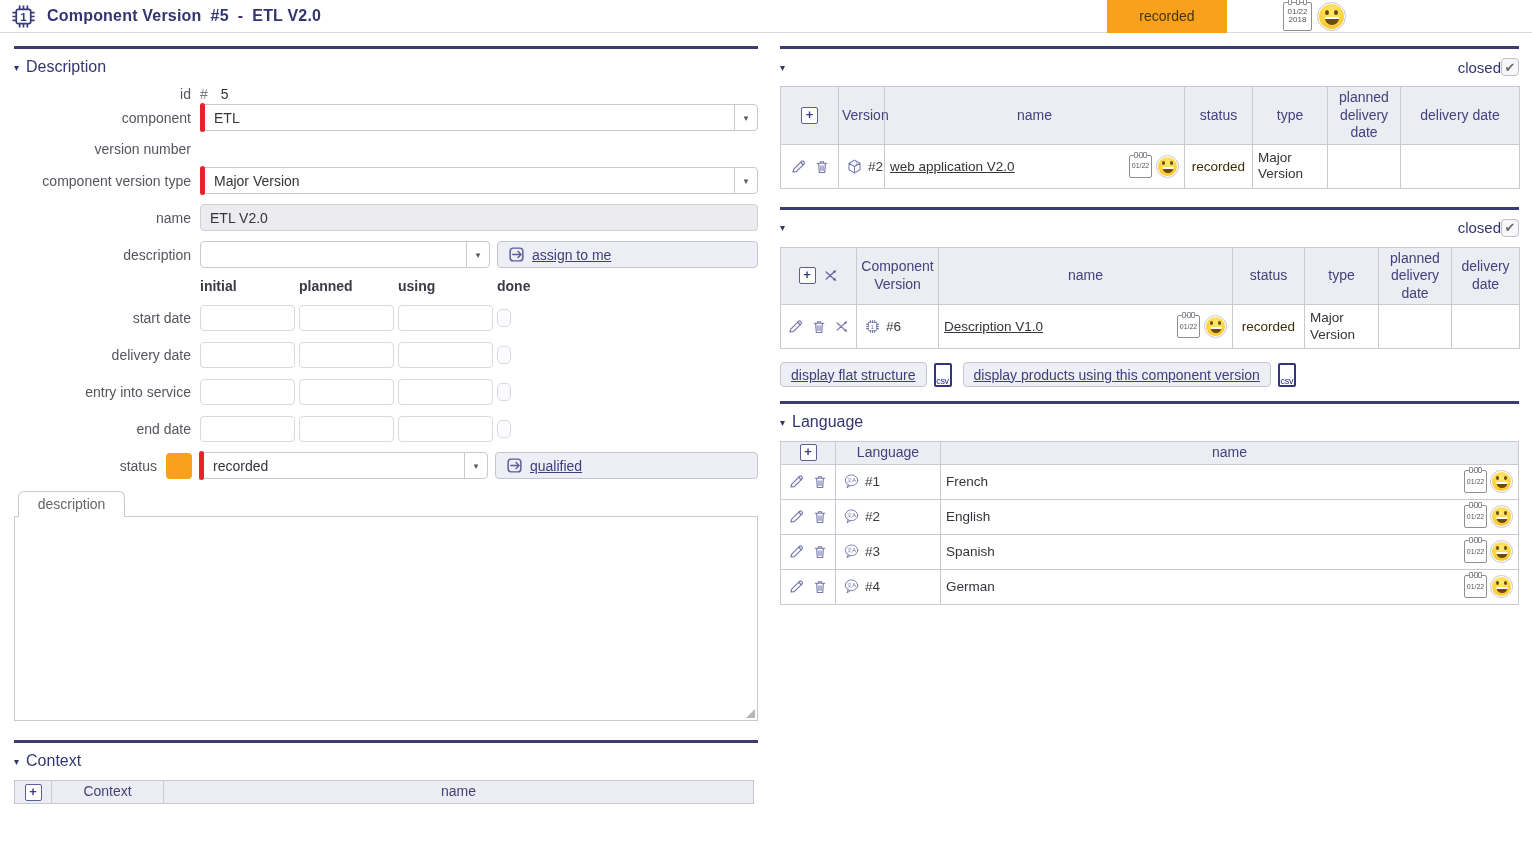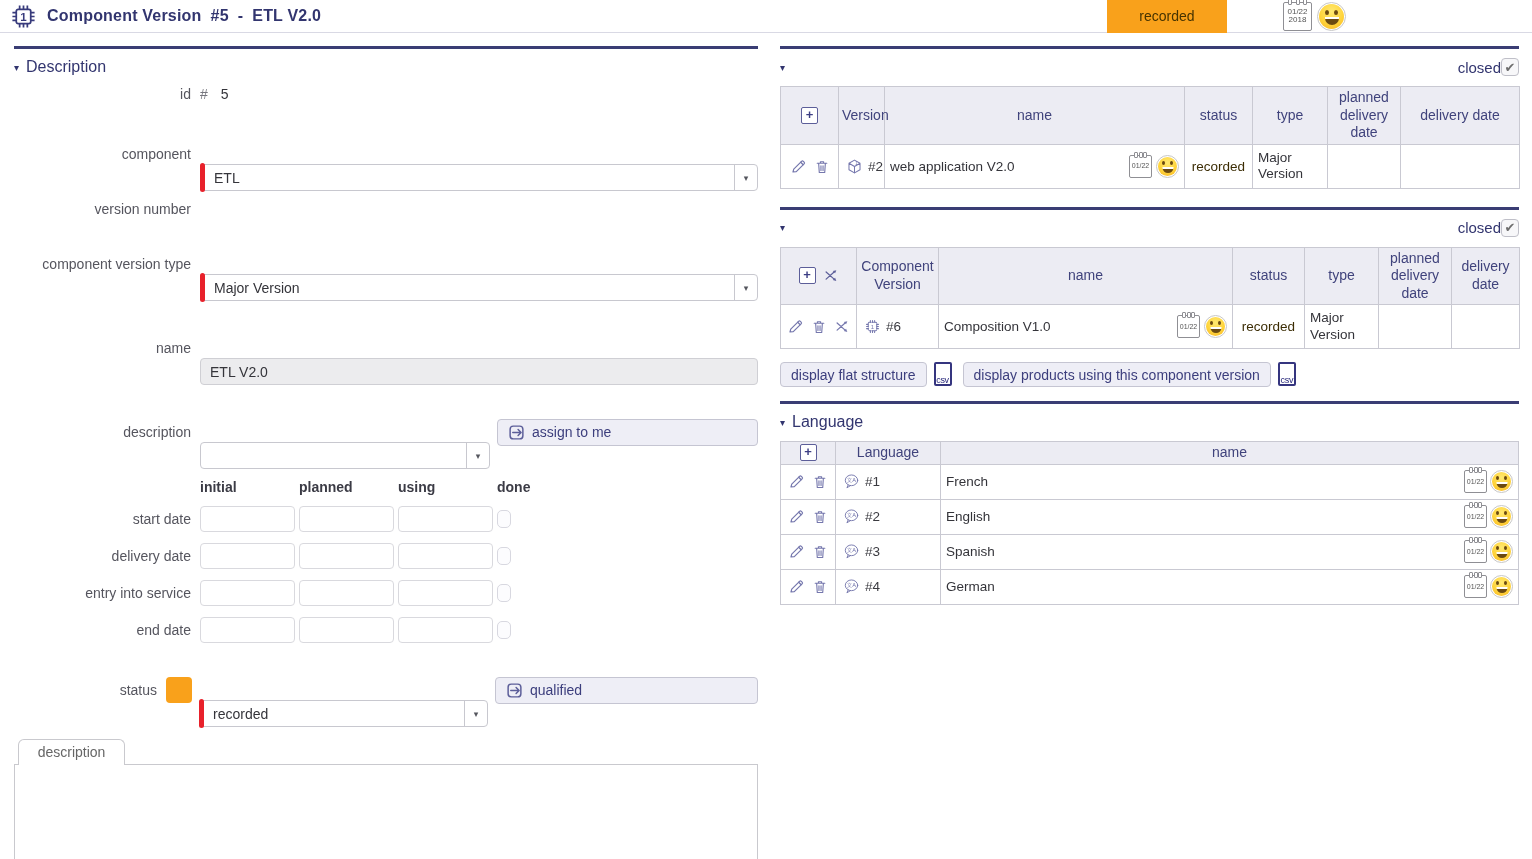--- a/index.html
+++ b/index.html
@@ -62,28 +62,28 @@
   .col-left{width:744px;flex:none;}
   .col-right{width:739px;flex:none;}
   .sec-bar{height:3px;background:#3a3d74;}
   .sec-head{display:flex;align-items:center;margin:9px 0 10px 0;font-size:16px;color:var(--indigo);cursor:pointer;}
   .sec-head .caret{font-size:10px;color:var(--indigo);margin-right:7px;}
   .sec-head .closed-wrap{margin-left:auto;display:flex;align-items:center;font-size:15px;}
 
   
   .frow{display:flex;align-items:center;margin-bottom:10px;}
   .flabel{width:186px;flex:none;text-align:right;padding-right:9px;color:var(--label);}
-  .ctl{position:relative;height:27px;border:1px solid #c8c8cf;border-radius:4px;background:#fff;display:flex;align-items:center;font-size:14px;color:var(--text);margin-top:47px;}
+  .ctl{position:relative;height:27px;border:1px solid #c8c8cf;border-radius:4px;background:#fff;display:flex;align-items:center;font-size:14px;color:var(--text);}
   .ctl .val{padding:0 9px;white-space:nowrap;overflow:hidden;}
   .ctl.required::before{content:"";position:absolute;left:-1px;top:-2px;bottom:-2px;width:5px;background:var(--red);border-radius:4px;}
   .ctl.required .val{padding-left:13px;}
   .select .arrow-seg{margin-left:auto;width:23px;align-self:stretch;border-left:1px solid #c8c8cf;display:flex;align-items:center;justify-content:center;color:#55565e;font-size:9px;cursor:pointer;}
   .ctl.readonly{background:#ececee;border-color:#cfcfd4;}
   .grow{flex:1;}
-  .btn{height:27px;background:var(--btn-bg);border:1px solid var(--btn-border);border-radius:4px;color:#3c3e7d;display:inline-flex;align-items:center;gap:7px;padding:0 10px;font-size:14px;cursor:pointer;}
+  .btn{height:27px;background:var(--btn-bg);border:1px solid var(--btn-border);border-radius:4px;color:#3c3e7d;display:inline-flex;align-items:center;gap:7px;padding:0 10px;font-size:14px;cursor:pointer;text-decoration:underline;}
   .btn svg{flex:none;}
 
   .dategrid{display:grid;grid-template-columns:186px 99px 99px 99px auto;align-items:center;row-gap:11px;margin-bottom:10px;}
   .dg-h{font-weight:bold;color:#3b3b45;font-size:14px;}
   .dg-lab{text-align:right;padding-right:9px;color:var(--label);}
   .dinput{width:95px;height:26px;border:1px solid #d9d9de;border-radius:4px;background:#fff;cursor:text;}
 
   .status-row{display:flex;align-items:center;margin-bottom:12px;}
   .status-row .flabel{width:152px;}
   .color-chip{width:26px;height:26px;border-radius:4px;background:var(--orange);flex:none;cursor:pointer;}
@@ -96,25 +96,25 @@
 
   
   table.dt{border-collapse:collapse;table-layout:fixed;width:100%;}
   table.dt th,table.dt td{border:1px solid var(--border);}
   table.dt th{background:var(--hdr-bg);color:#40437c;font-weight:normal;font-size:14px;text-align:center;padding:2px 3px;line-height:1.25;}
   table.dt td{font-size:13.5px;padding:3px 5px;vertical-align:middle;background:#fff;}
   .acts{display:flex;align-items:center;justify-content:center;gap:7px;}
   .acts .ic{display:inline-flex;cursor:pointer;}
   .idcell{display:flex;align-items:center;gap:5px;padding-left:2px;color:#3a3a40;}
   .namecell{display:flex;align-items:center;gap:4px;}
-  .namecell .nm{overflow:hidden;white-space:nowrap;}
+  .namecell .nm{overflow:hidden;white-space:nowrap;text-decoration:underline;}
   .namecell .cal{margin-left:auto;flex:none;}
   td.cell-status{background:var(--orange);text-align:center;color:#3c2d05;padding:0;}
   td.cell-type{line-height:1.2;}
-  .btnrow{display:flex;align-items:flex-start;gap:7px;margin:13px 0 14px 0;}
+  .btnrow{display:flex;align-items:flex-end;gap:7px;margin:13px 0 14px 0;}
   .btnrow .btn{height:25px;}
   .langname{display:flex;align-items:center;}
   .langname .cal{margin-left:auto;}
   .langname .smiley-wrap{margin-left:3px;}
   .mb18{margin-bottom:18px;}
   .ctx-table .plus-ic{margin:0 auto;}
 </style>
 </head>
 <body>
 
@@ -158,21 +158,21 @@
 <div class="columns">
 
 <div class="col-left">
 
   <div class="sec-bar"></div>
   <div class="sec-head">
     <span class="caret">▾</span>
     <span>Description</span>
   </div>
 
-  <div class="frow" style="margin-bottom:15px;">
+  <div class="frow" style="margin-bottom:2px;">
     <span class="flabel">id</span>
     <span style="color:#76767e;margin-right:13px;">#</span>
     <span>5</span>
   </div>
 
   <div class="frow">
     <span class="flabel">component</span>
     <div class="ctl select required grow">
       <span class="val">ETL</span>
       <span class="arrow-seg">▾</span>
@@ -442,21 +442,21 @@
                     <rect x="5" y="5" width="10" height="10" rx="1.5" stroke-dasharray="2 1.4"></rect>
                     <path d="M7.5 5V3M10 5V3M12.5 5V3M7.5 17v-2M10 17v-2M12.5 17v-2M5 7.5H3M5 10H3M5 12.5H3M17 7.5h-2M17 10h-2M17 12.5h-2"></path>
                     <text x="10" y="12.6" font-size="7" fill="#7577ad" stroke="none" text-anchor="middle" font-family="Liberation Sans,sans-serif">1</text>
                   </svg>
                 </span>
         <span>#6</span>
       </span>
             </td>
       <td>
               <span class="namecell">
-        <span class="nm">Composition V1.0</span>
+        <span class="nm">Description V1.0</span>
         <span class="cal cal-sm">
                   <span class="rings">
                     <i></i>
                     <i></i>
                     <i></i>
                   </span>
                   <span>01/22</span>
                 </span>
         <span class="smiley-wrap">
                   <span class="smiley smiley-sm">

